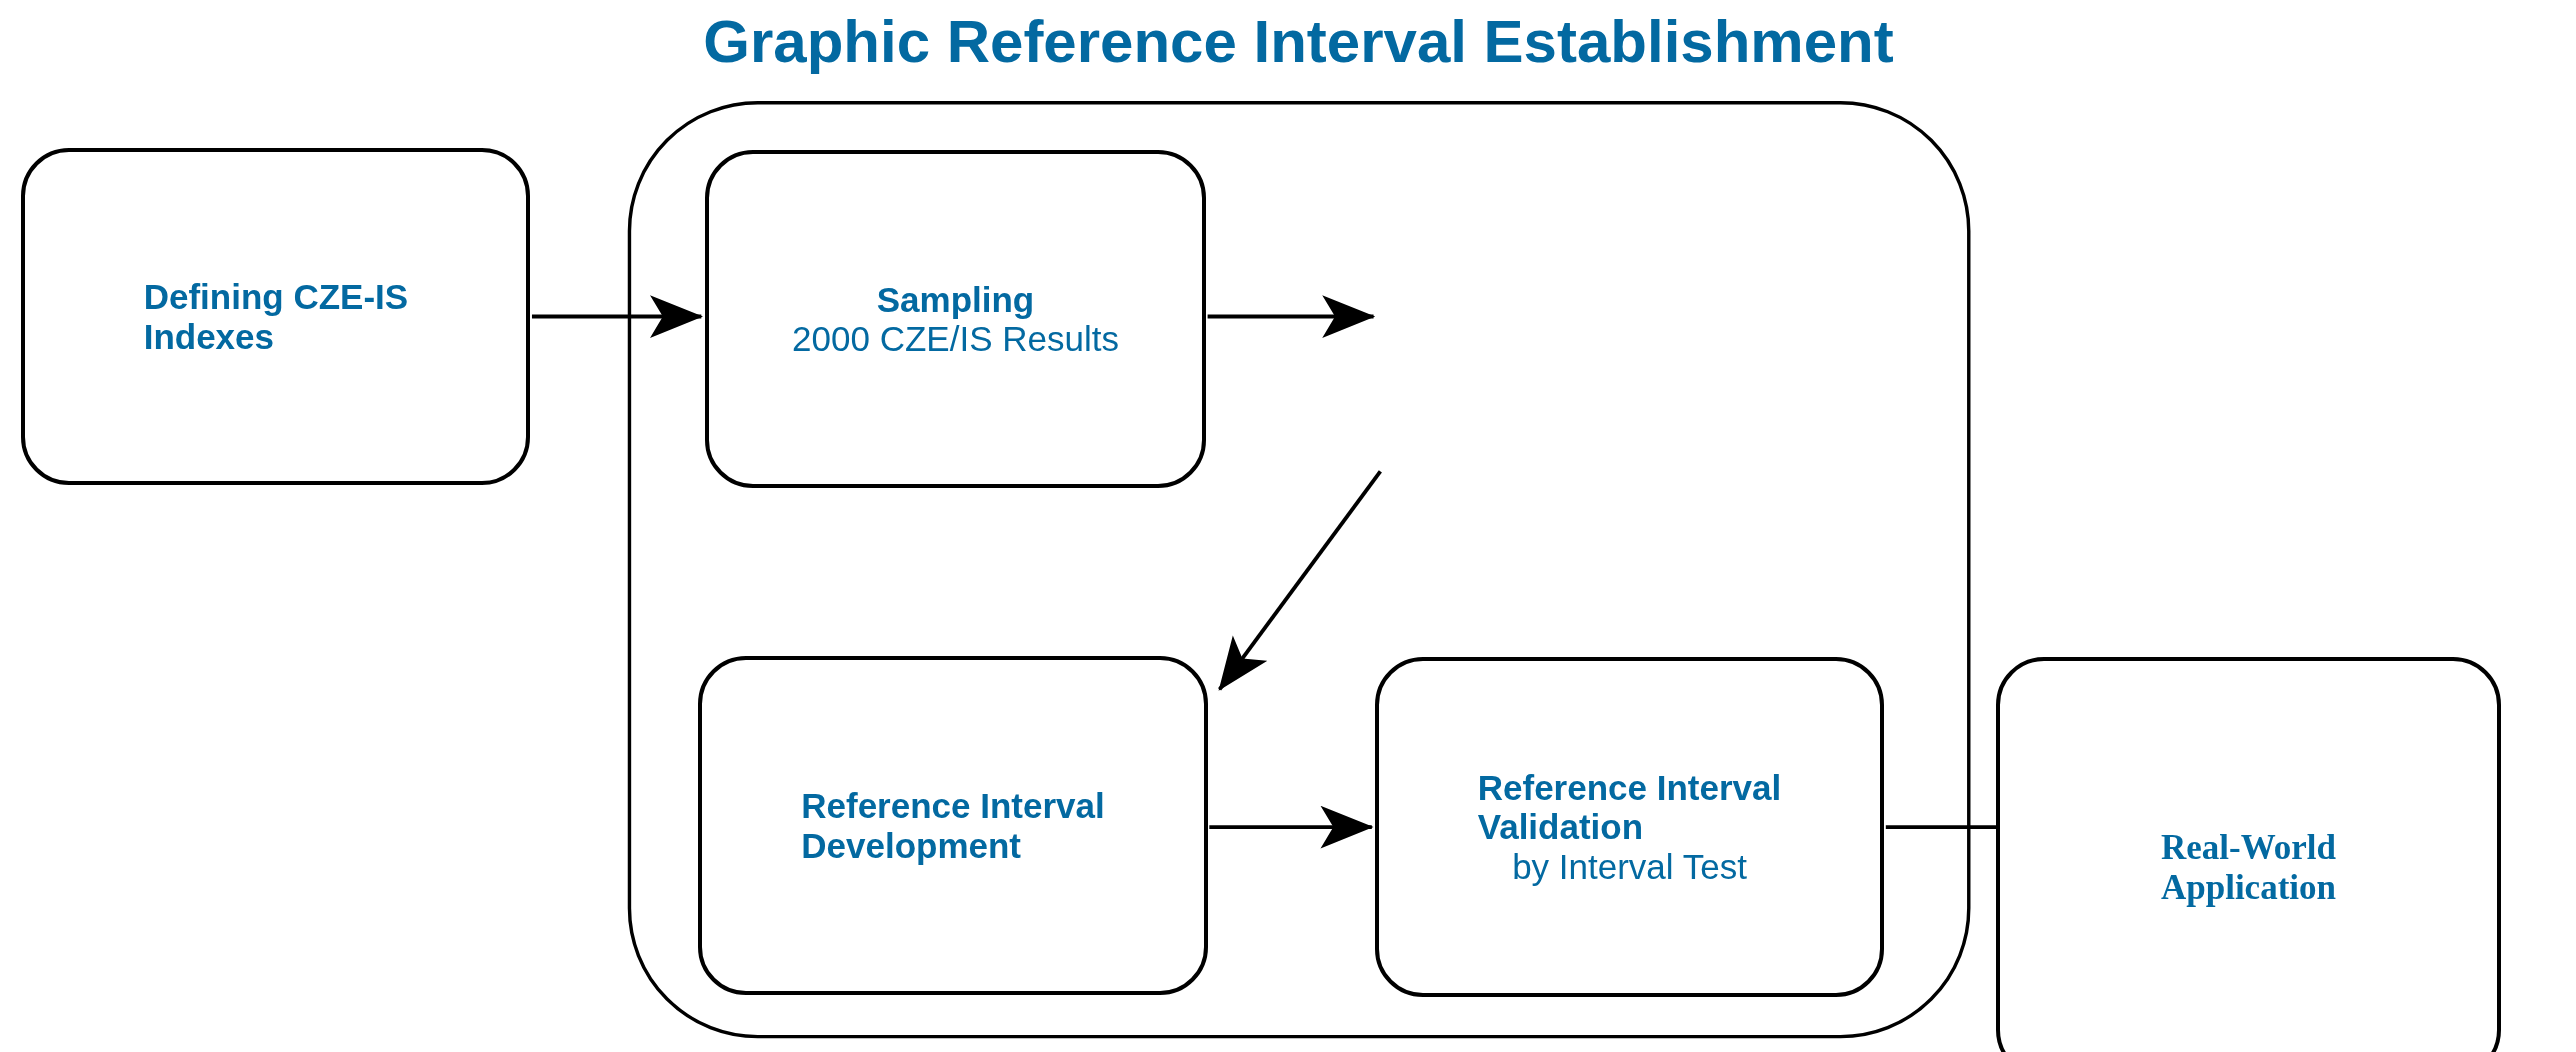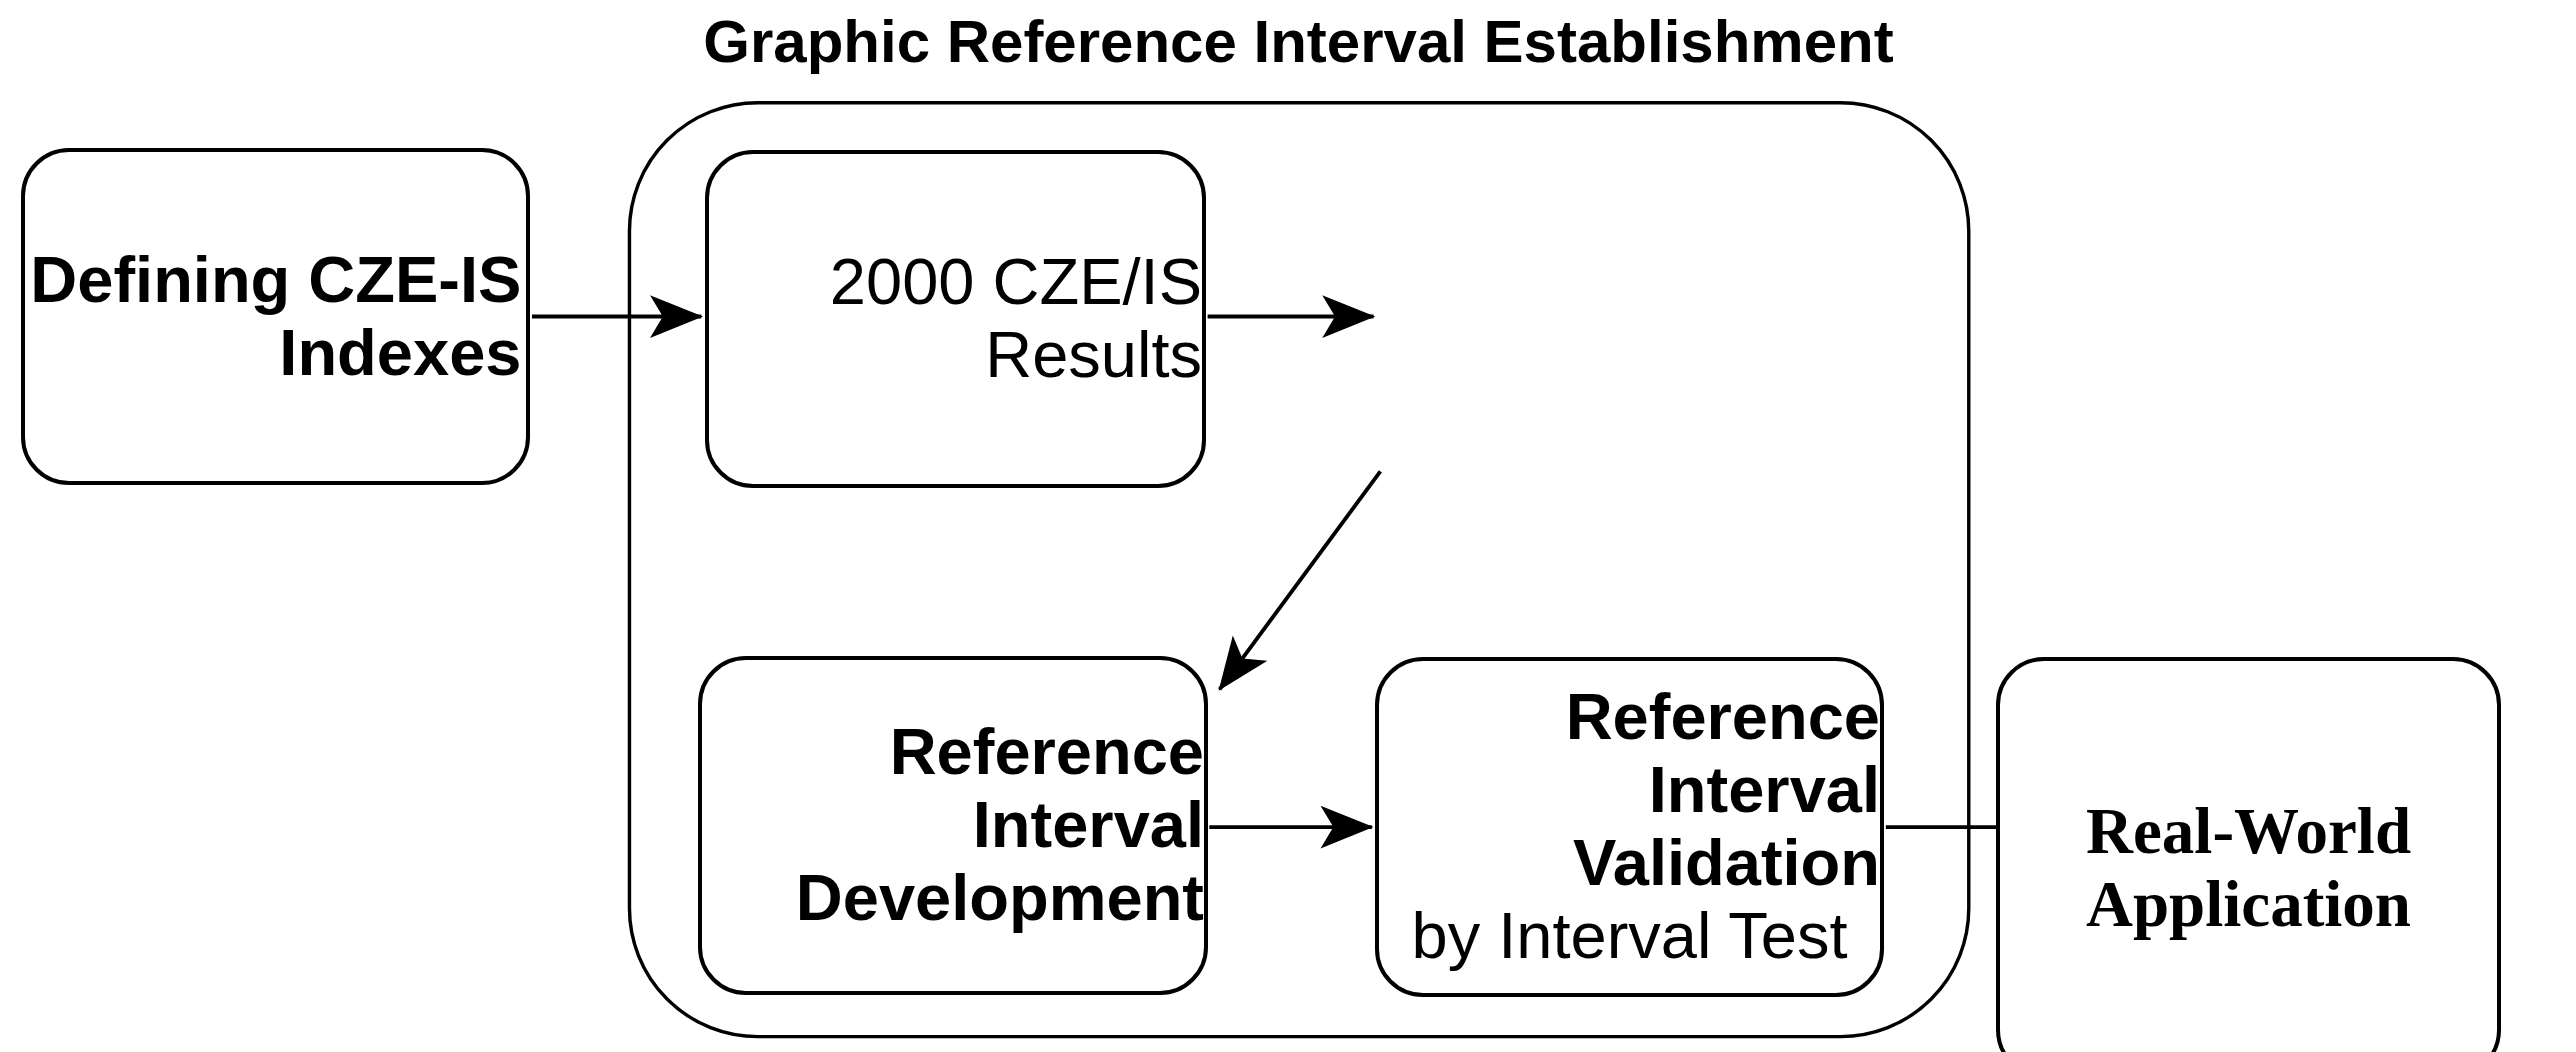--- a/index.html
+++ b/index.html
@@ -6,21 +6,21 @@
     margin: 0;
     padding: 0;
     background: #ffffff;
   }
   .stage {
     position: relative;
     width: 2576px;
     height: 1053px;
     background: #ffffff;
     font-family: "Liberation Sans", sans-serif;
-    color: #000000;
+    color: #0369a1;
     overflow: hidden;
   }
   .diagram-title {
     position: absolute;
     left: 629px;
     top: 6.8px;
     width: 1339px;
     text-align: center;
     font-size: 60px;
     font-weight: bold;
@@ -37,22 +37,22 @@
   .node {
     position: absolute;
     box-sizing: border-box;
     background: #ffffff;
     border: 4.3px solid #000000;
     border-radius: 48px;
     display: flex;
     flex-direction: column;
     align-items: center;
     justify-content: center;
-    text-align: right;
-    font-size: 65px;
+    text-align: left;
+    font-size: 35px;
     line-height: 1.12;
   }
   .node .bold-text {
     font-weight: bold;
     white-space: pre-line;
   }
   .node .regular-text {
     font-weight: normal;
     white-space: pre-line;
   }
@@ -91,20 +91,21 @@
     <line x1="2205" y1="967" x2="2398" y2="967" stroke="#000000" stroke-width="4.5" marker-end="url(#ah)"></line>
   </svg>
 
   <div class="node" id="node-defining">
     <div class="bold-text">Defining CZE-IS
 Indexes</div>
     <div class="regular-text"></div>
   </div>
 
   <div class="node" id="node-sampling">
+    <div class="bold-text">Sampling</div>
     <div class="regular-text">2000 CZE/IS Results</div>
   </div>
 
 
   <div class="node" id="node-ridev">
     <div class="bold-text">Reference Interval
 Development</div>
   </div>
 
   <div class="node" id="node-rival">

